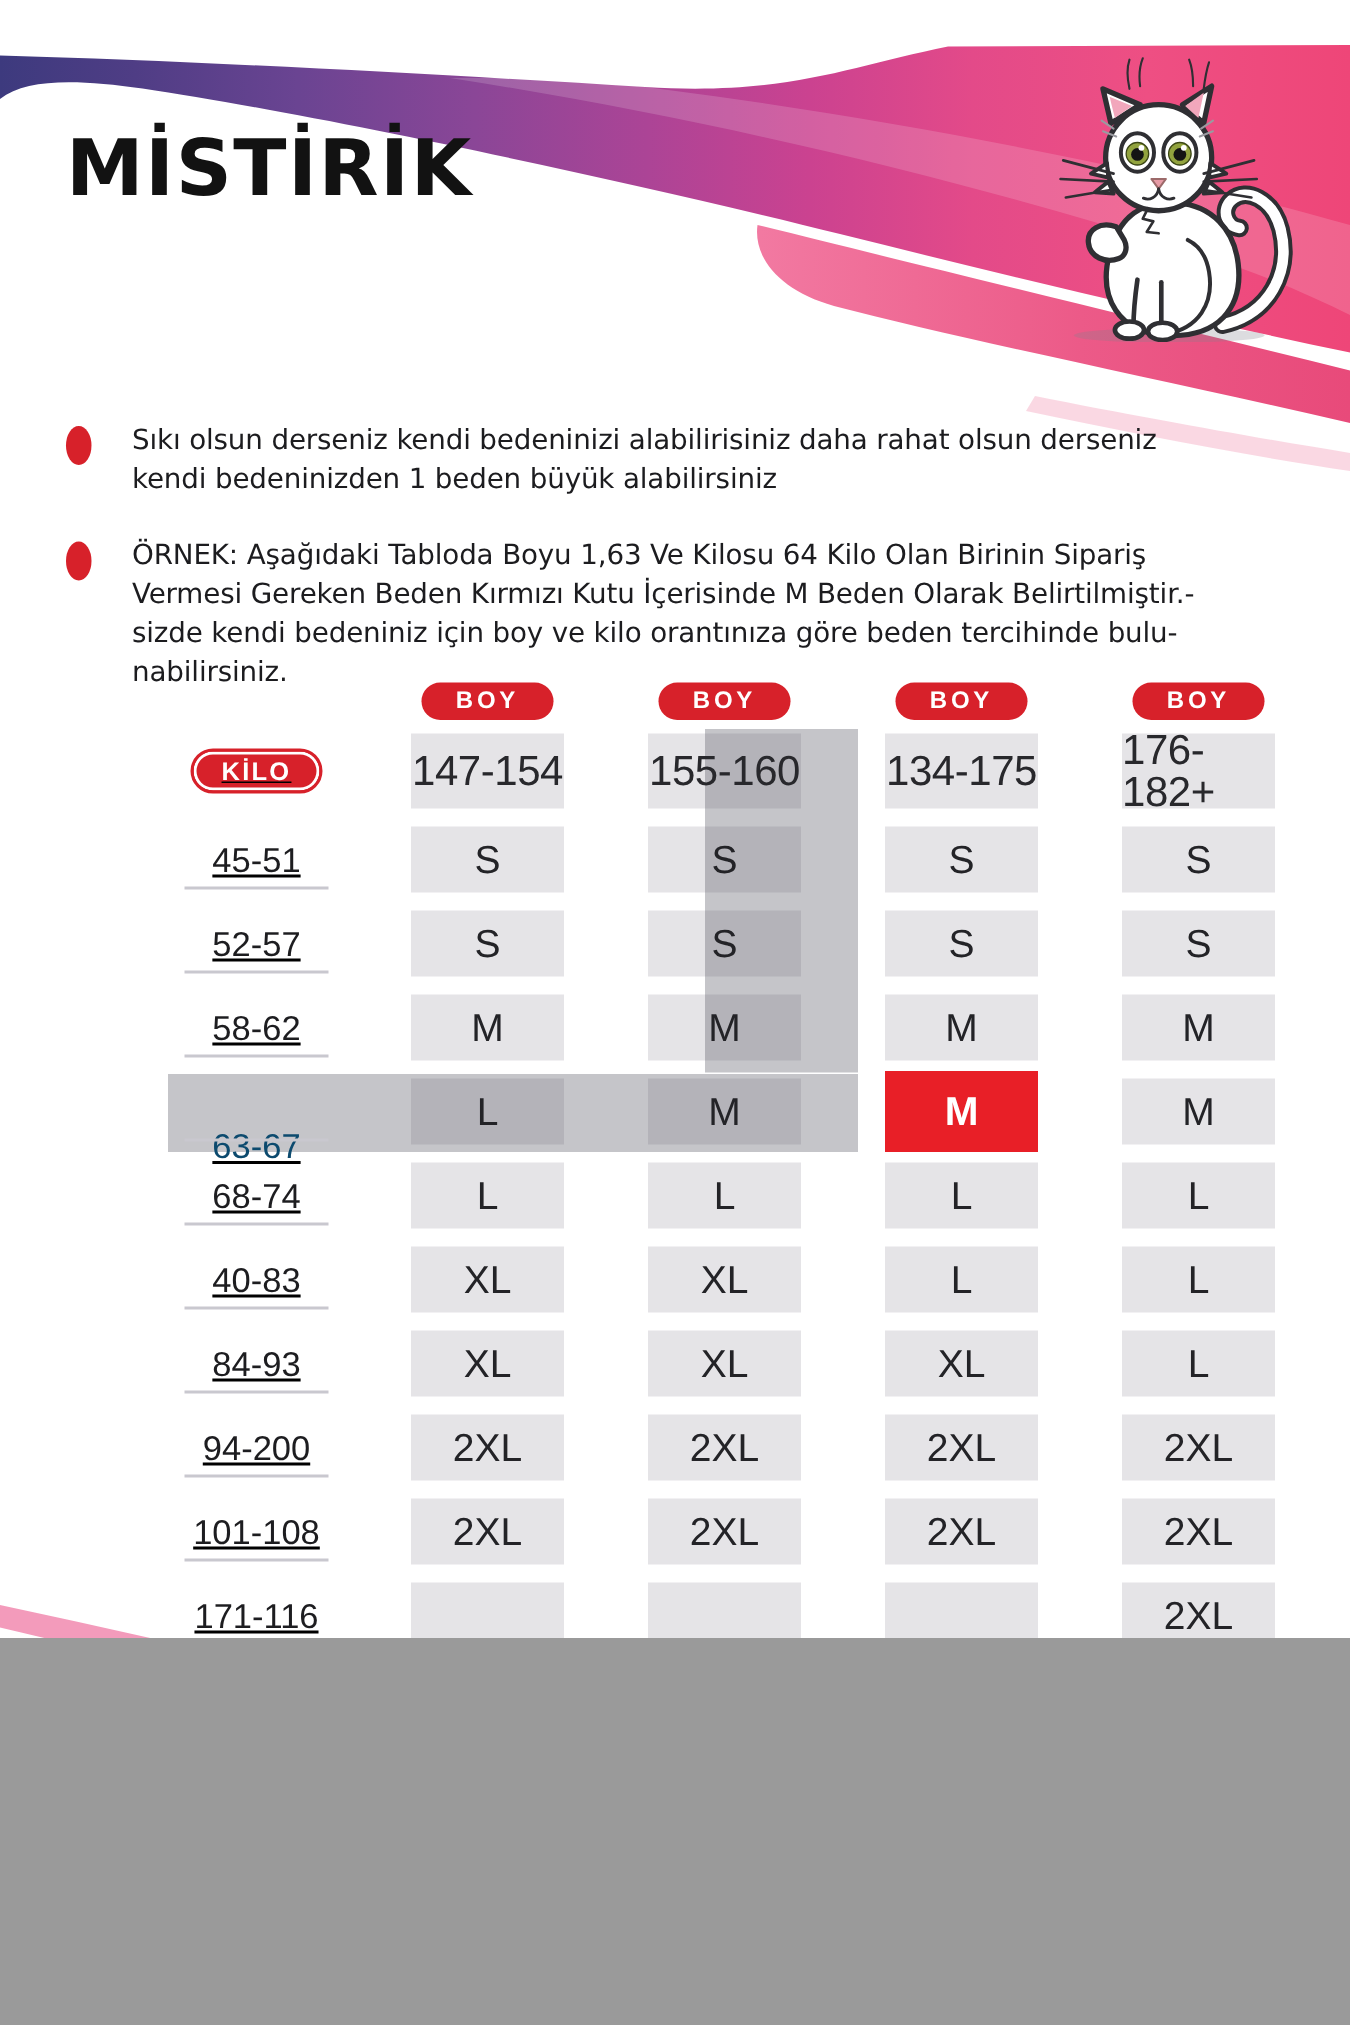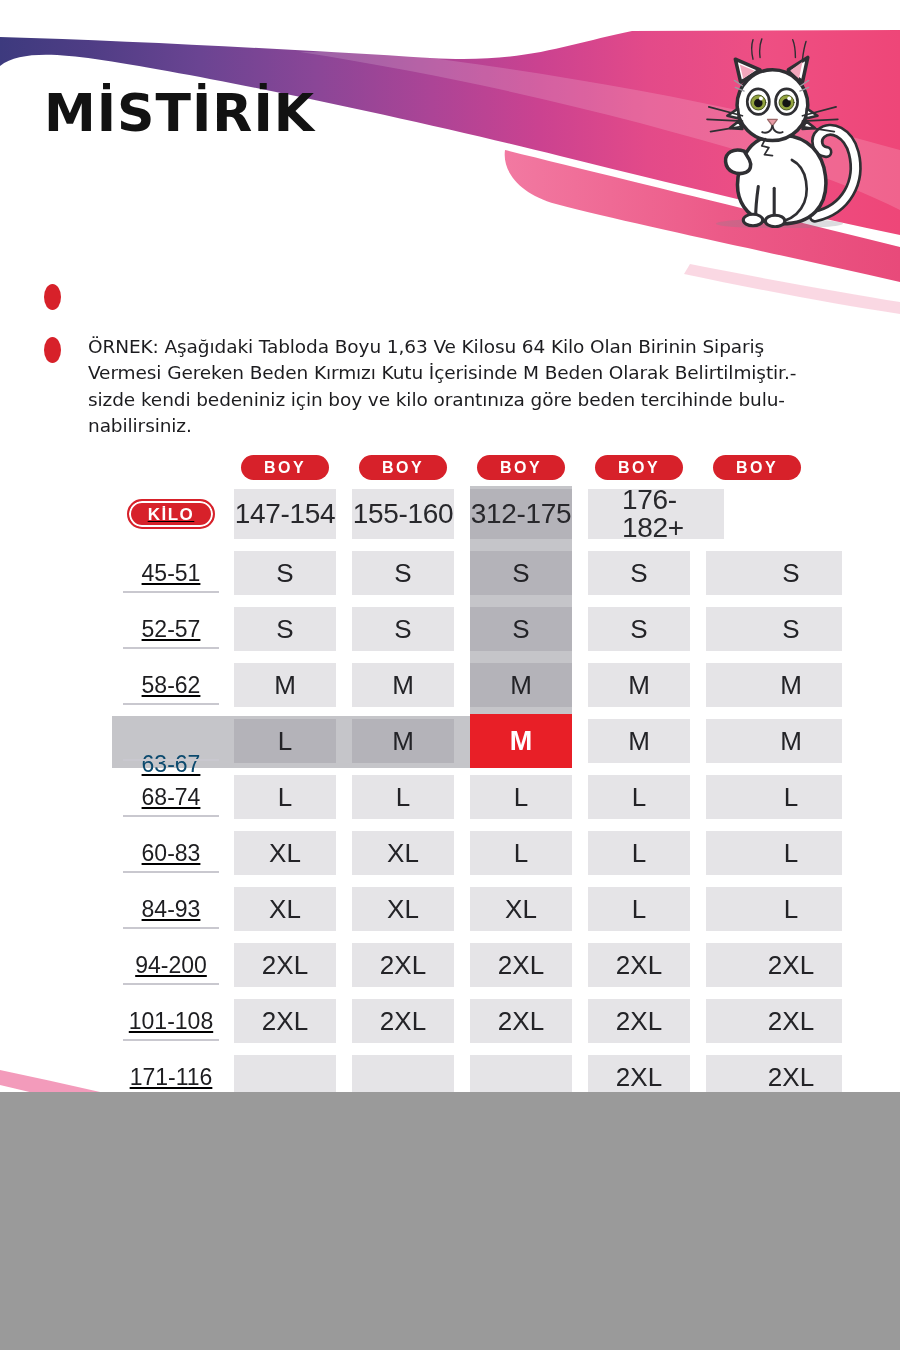--- a/index.html
+++ b/index.html
@@ -25,21 +25,21 @@
   .dot{width:17px;height:26px;border-radius:50%;background:#d7212a;margin:3px 27px 0 0;flex:0 0 17px;}
   .note p{
     margin:0;font:500 18.5px/1.42 "DejaVu Sans",sans-serif;color:#1c1c1f;
     white-space:pre-line;letter-spacing:-.1px;
   }
 
   .table-wrap{position:absolute;left:120px;top:455px;width:688px;z-index:2;}
   .col-band{position:absolute;left:350px;top:31px;width:102px;height:229px;background:rgba(90,88,99,.35);z-index:2;}
   .row-band{position:absolute;left:-8px;top:261px;width:460px;height:52px;background:rgba(90,88,99,.35);z-index:2;}
 
-  .trow{display:flex;margin-bottom:12px;}
+  .trow{display:flex;margin-bottom:12px;gap:40px;}
   .trow.pills{margin-bottom:9px;}
   .label-spacer{width:114px;flex:0 0 114px;}
   .pill-slot{width:102px;margin-right:16px;display:flex;justify-content:center;flex:0 0 102px;}
   .boy-pill{
     width:88px;height:25px;border-radius:13px;background:#d7212a;
     display:flex;align-items:center;justify-content:center;
     font:800 16px/1 "Liberation Sans",sans-serif;color:#fff;letter-spacing:2.5px;
   }
   .label-cell{
     width:102px;flex:0 0 102px;margin-right:12px;height:44px;position:relative;
@@ -49,21 +49,21 @@
   .kilo-pill{
     width:88px;height:30px;border-radius:16px;background:#d7212a;
     border:2.5px solid #d7212a;box-shadow:inset 0 0 0 2px #ffffff;box-sizing:border-box;
     display:flex;align-items:center;justify-content:center;
     font:800 17px/1 "Liberation Sans",sans-serif;color:#fff;letter-spacing:1.5px;
   }
   .cell{
     width:102px;flex:0 0 102px;margin-right:16px;height:44px;background:#e5e4e7;
     display:flex;align-items:center;justify-content:center;position:relative;
   }
-  .cell:last-child{margin-right:0;padding-left:34px;}
+  .cell:last-child{margin-right:0;}
   .cell span{font:500 26px/1 "Liberation Sans",sans-serif;color:#232327;position:relative;z-index:3;}
   .head-cell span{font-size:28px;letter-spacing:-.3px;color:#28282c;}
   .cell-red{background:#e81f27;z-index:4;height:54px;margin-top:-5px;margin-bottom:-5px;}
   .cell-red span{color:#ffffff;font-weight:700;font-size:27px;}
   .label-cell > span{font:500 23px/1 "Liberation Sans",sans-serif;color:#1d1d20;position:relative;z-index:3;}
   .label-cell.hl > span{color:#0c4a6e;margin-top:46px;}
   .rule{position:absolute;left:3px;right:3px;bottom:2px;height:2px;background:#c9c8cf;z-index:3;}
 </style>
 </head>
 <body>
@@ -175,20 +175,22 @@
 
       <path d="M58,78 L20,68 M58,84 L18,82 M58,90 L22,96 M126,78 L164,68 M126,84 L166,82 M124,90 L162,96" fill="none" stroke-width="2"></path>
     </g>
   </svg>
 
   <h1 class="brand-title">MİSTİRİK</h1>
 
   <div class="notes">
     <div class="note">
       <span class="dot"></span>
+      <p>Sıkı olsun derseniz kendi bedeninizi alabilirisiniz daha rahat olsun derseniz
+kendi bedeninizden 1 beden büyük alabilirsiniz</p>
     </div>
     <div class="note">
       <span class="dot"></span>
       <p>ÖRNEK: Aşağıdaki Tabloda Boyu 1,63 Ve Kilosu 64 Kilo Olan Birinin Sipariş
 Vermesi Gereken Beden Kırmızı Kutu İçerisinde M Beden Olarak Belirtilmiştir.-
 sizde kendi bedeniniz için boy ve kilo orantınıza göre beden tercihinde bulu-
 nabilirsiniz.</p>
     </div>
   </div>
 
@@ -218,21 +220,21 @@
           <div class="label-cell head-label">
             <div class="kilo-pill">KİLO</div>
           </div>
           <div class="cell head-cell">
             <span>147-154</span>
           </div>
           <div class="cell head-cell">
             <span>155-160</span>
           </div>
           <div class="cell head-cell">
-            <span>312-175</span>
+            <span>134-175</span>
           </div>
           <div class="cell head-cell">
             <span>176-182+</span>
           </div>
         </div>
         <div class="trow">
           <div class="label-cell">
             <span>45-51</span>
             <div class="rule"></div>
           </div>
@@ -331,21 +333,21 @@
           </div>
           <div class="cell">
             <span>L</span>
           </div>
           <div class="cell">
             <span>L</span>
           </div>
         </div>
         <div class="trow">
           <div class="label-cell">
-            <span>60-83</span>
+            <span>40-83</span>
             <div class="rule"></div>
           </div>
           <div class="cell">
             <span>XL</span>
           </div>
           <div class="cell">
             <span>XL</span>
           </div>
           <div class="cell">
             <span>L</span>

